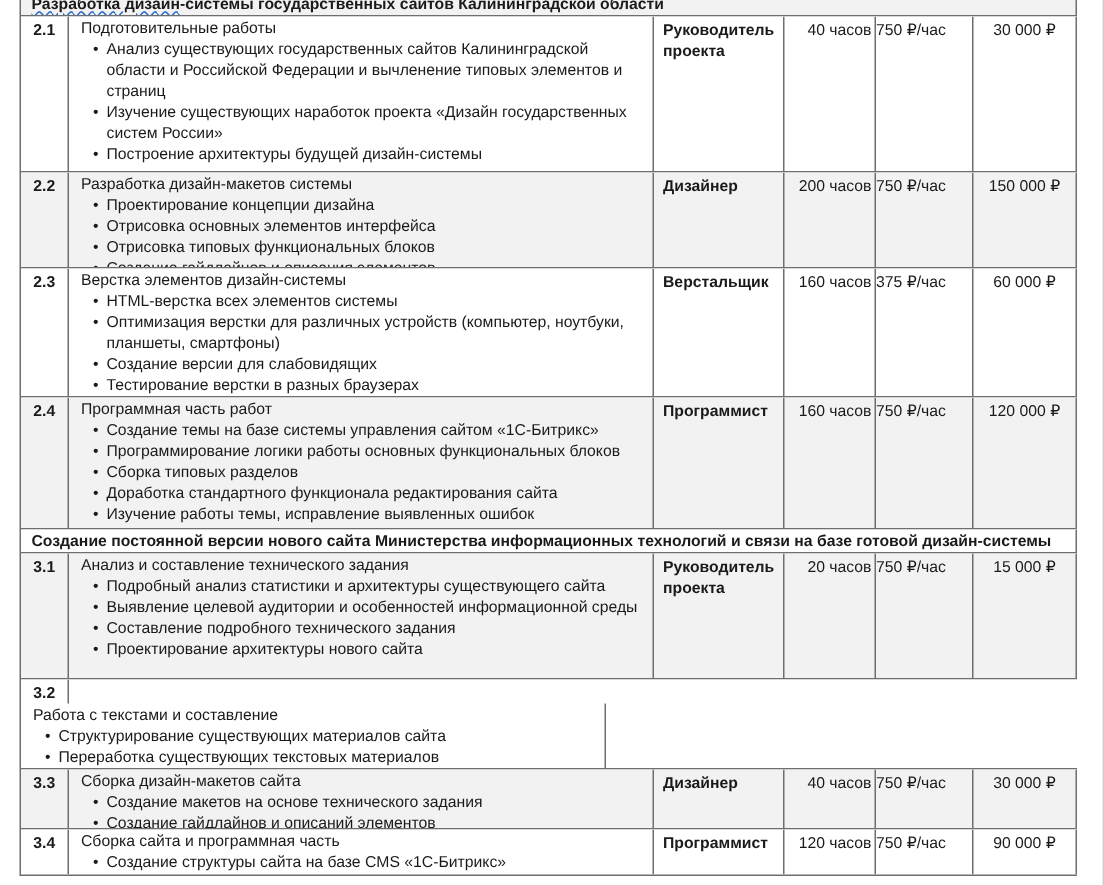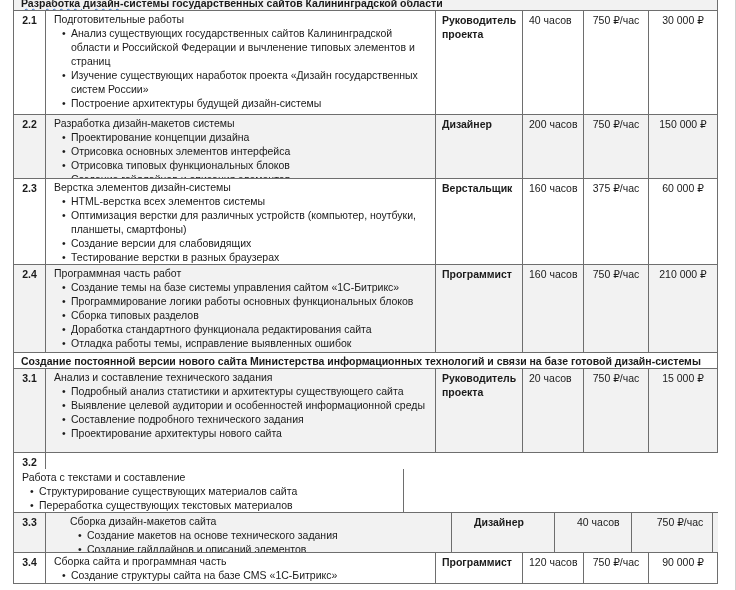--- a/index.html
+++ b/index.html
@@ -42,22 +42,22 @@
   }
   .row.shaded { background: var(--stripe); }
   .cell {
     overflow: hidden;
     border-right: 1px solid var(--border);
     flex: none;
   }
   .c-num   { width: 32px;  text-align: center; font-weight: bold; padding-top: 2px; }
   .c-desc  { width: 390px; padding: 1px 5px 0 8px; }
   .c-role  { width: 87px;  padding: 2px 4px 0 6px; font-weight: bold; }
-  .c-hours { width: 61px;  padding: 2px 2px 0 6px; white-space: nowrap; }
-  .c-rate  { width: 65px;  padding-top: 2px; text-align: center; white-space: nowrap; }
+  .c-hours { width: 61px;  padding: 2px 2px 0 6px; white-space: nowrap; text-align: right; }
+  .c-rate  { width: 65px;  padding-top: 2px; text-align: left; white-space: nowrap; }
   .c-cost  { width: 69px;  padding-top: 2px; text-align: center; white-space: nowrap; }
   .c-note  { width: 195px; padding: 2px 2px 0 6px; white-space: nowrap; }
   .c-header {
     width: 704px;
     font-weight: bold;
     padding: 1px 4px 0 7px;
     white-space: nowrap;
   }
   .row.clipped .header-inner { margin-top: -5px; }
   .bullets { list-style: none; }
@@ -138,27 +138,27 @@
       </div>
       <div class="row shaded" style="height: 88px;">
         <div class="cell c-num">2.4</div>
         <div class="cell c-desc">
           <div class="work-title">Программная часть работ</div>
           <ul class="bullets">
             <li><span>Создание темы на базе системы управления сайтом «1С-Битрикс»</span></li>
             <li><span>Программирование логики работы основных функциональных блоков</span></li>
             <li><span>Сборка типовых разделов</span></li>
             <li><span>Доработка стандартного функционала редактирования сайта</span></li>
-            <li><span>Отладка работы темы, исправление выявленных ошибок</span></li>
+            <li><span>Изучение работы темы, исправление выявленных ошибок</span></li>
           </ul>
         </div>
         <div class="cell c-role">Программист</div>
         <div class="cell c-hours">160 часов</div>
         <div class="cell c-rate">750 ₽/час</div>
-        <div class="cell c-cost">210 000 ₽</div>
+        <div class="cell c-cost">120 000 ₽</div>
       </div>
       <div class="row" style="height: 16px;">
         <div class="cell c-header">
           <div class="header-inner"><span>Создание постоянной версии нового сайта Министерства информационных технологий и связи на базе готовой дизайн-системы</span></div>
         </div>
       </div>
       <div class="row shaded" style="height: 84px;">
         <div class="cell c-num">3.1</div>
         <div class="cell c-desc">
           <div class="work-title">Анализ и составление технического задания</div>
@@ -180,21 +180,21 @@
           <div class="work-title">Работа с текстами и составление</div>
           <ul class="bullets">
             <li><span>Структурирование существующих материалов сайта</span></li>
             <li><span>Переработка существующих текстовых материалов</span></li>
             <li><span>Написание текстов для новых разделов сайта</span></li>
           </ul>
         </div>
         <div class="cell c-role">Копирайтер</div>
         <div class="cell c-note">Обсуждается отдельно</div>
       </div>
-      <div class="row shaded" style="height: 40px; gap: 16px;">
+      <div class="row shaded" style="height: 40px;">
         <div class="cell c-num">3.3</div>
         <div class="cell c-desc">
           <div class="work-title">Сборка дизайн-макетов сайта</div>
           <ul class="bullets">
             <li><span>Создание макетов на основе технического задания</span></li>
             <li><span>Создание </span><span class="wavy-red">гайдлайнов</span><span> и описаний элементов</span></li>
           </ul>
         </div>
         <div class="cell c-role">Дизайнер</div>
         <div class="cell c-hours">40 часов</div>

